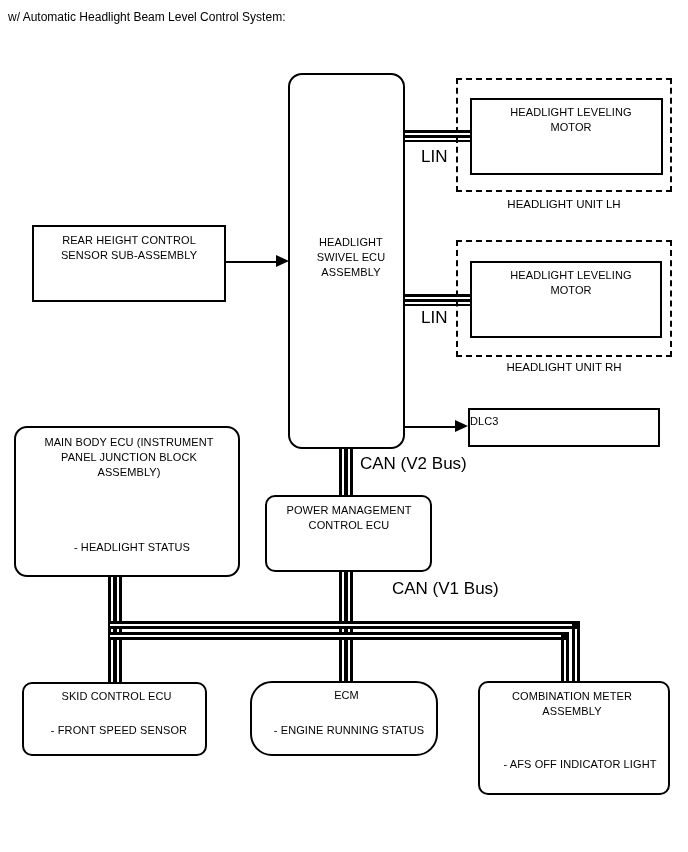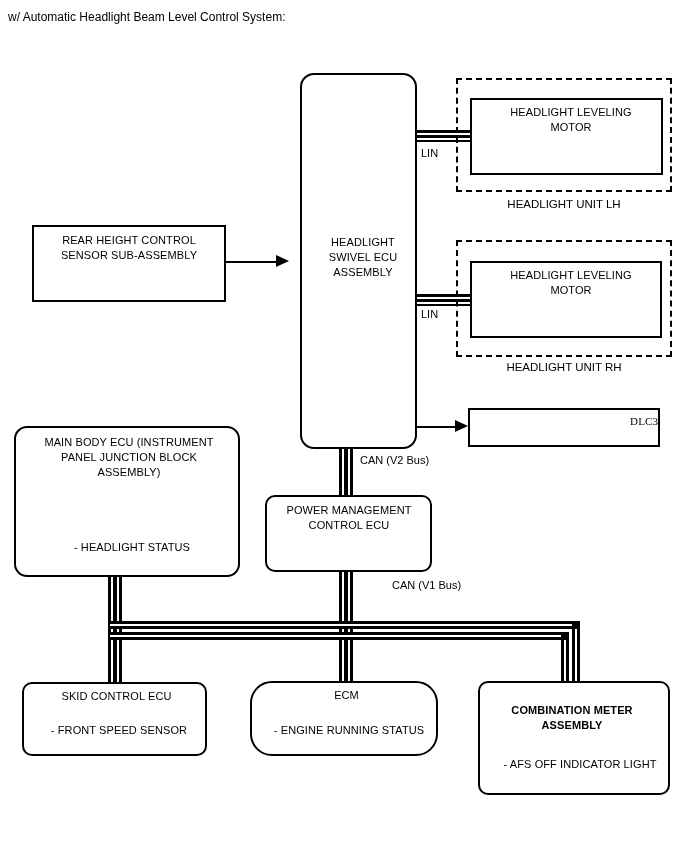--- a/index.html
+++ b/index.html
@@ -6,21 +6,21 @@
   #canvas {
     position:relative; width:688px; height:852px; background:#ffffff;
     font-family:"Liberation Sans", sans-serif; color:#000; overflow:hidden;
   }
   .abs { position:absolute; box-sizing:border-box; }
   .txt { font-size:11px; line-height:1.36; letter-spacing:0.1px;text-align:center; }
   .box  { border:2px solid #000; background:#fff; }
   .rbox { border:2px solid #000; background:#fff; border-radius:11px; }
   .dash { border:2px dashed #000; background:transparent; }
   .caption { font-size:11.5px; text-align:center; }
-  .buslabel { font-size:11px; white-space:nowrap; }
+  .buslabel { font-size:17px; white-space:nowrap; }
   
   .bus-h {
     height:12px;
     background:linear-gradient(to bottom,
       #000 0 2.5px, #fff 2.5px 4.5px, #000 4.5px 7.5px, #fff 7.5px 9.5px, #000 9.5px 12px);
   }
   .bus-v {
     width:14px;
     background:linear-gradient(to right,
       #000 0 3px, #fff 3px 5px, #000 5px 9px, #fff 9px 11px, #000 11px 14px);
@@ -57,21 +57,21 @@
   <div class="abs trunk-v" style="left:572px; top:621px; height:60px;"></div>
   <div class="abs trunk-v" style="left:561px; top:632px; height:49px;"></div>
   <div class="abs corner" style="left:572px; top:621px; width:8px; height:8px;"></div>
   <div class="abs corner" style="left:561px; top:632px; width:8px; height:8px;"></div>
 
   <div class="abs aline" style="left:226px; top:261px; width:52px;"></div>
   <div class="abs ahead" style="left:276px; top:255px;"></div>
   <div class="abs aline" style="left:404px; top:426px; width:52px;"></div>
   <div class="abs ahead" style="left:455px; top:420px;"></div>
 
-  <div class="abs rbox" style="left:288px; top:73px; width:117px; height:376px; border-radius:14px;margin-left:12px;">
+  <div class="abs rbox" style="left:288px; top:73px; width:117px; height:376px; border-radius:14px;">
     <div class="abs txt" style="left:17px; top:160px; width:88px;">HEADLIGHT SWIVEL ECU ASSEMBLY</div>
   </div>
 
   <div class="abs box" style="left:32px; top:225px; width:194px; height:77px;">
     <div class="abs txt" style="left:10px; top:6px; width:170px;">REAR HEIGHT CONTROL SENSOR SUB-ASSEMBLY</div>
   </div>
 
   <div class="abs dash" style="left:456px; top:78px; width:216px; height:114px;"></div>
   <div class="abs box" style="left:470px; top:98px; width:193px; height:77px;">
     <div class="abs txt" style="left:24px; top:5px; width:150px;">HEADLIGHT LEVELING MOTOR</div>
@@ -80,21 +80,21 @@
   <div class="abs buslabel" style="left:421px; top:147px;">LIN</div>
 
   <div class="abs dash" style="left:456px; top:240px; width:216px; height:117px;"></div>
   <div class="abs box" style="left:470px; top:261px; width:192px; height:77px;">
     <div class="abs txt" style="left:24px; top:5px; width:150px;">HEADLIGHT LEVELING MOTOR</div>
   </div>
   <div class="abs caption" style="left:456px; top:361px; width:216px;">HEADLIGHT UNIT RH</div>
   <div class="abs buslabel" style="left:421px; top:308px;">LIN</div>
 
   <div class="abs box" style="left:468px; top:408px; width:192px; height:39px;">
-    <div class="abs txt" style="left:0; top:4px; width:100%; text-align:right;font-family:Liberation Serif, serif;">DLC3</div>
+    <div class="abs txt" style="left:0; top:4px; width:100%; text-align:left;">DLC3</div>
   </div>
 
   <div class="abs buslabel" style="left:360px; top:454px;">CAN (V2 Bus)</div>
 
   <div class="abs rbox" style="left:265px; top:495px; width:167px; height:77px; border-radius:10px;">
     <div class="abs txt" style="left:12px; top:6px; width:140px;">POWER MANAGEMENT CONTROL ECU</div>
   </div>
 
   <div class="abs buslabel" style="left:348px; top:579px;margin-left:44px;">CAN (V1 Bus)</div>
 
@@ -107,17 +107,17 @@
     <div class="abs txt" style="left:10px; top:5px; width:165px;">SKID CONTROL ECU</div>
     <div class="abs txt signal" style="left:10px; top:39px; width:170px;">- FRONT SPEED SENSOR</div>
   </div>
 
   <div class="abs rbox" style="left:250px; top:681px; width:188px; height:75px; border-radius:22px;">
     <div class="abs txt" style="left:12px; top:5px; width:165px;">ECM</div>
     <div class="abs txt signal" style="left:12px; top:40px; width:170px;">- ENGINE RUNNING STATUS</div>
   </div>
 
   <div class="abs rbox" style="left:478px; top:681px; width:192px; height:114px; border-radius:10px;">
-    <div class="abs txt" style="left:12px; top:20px; width:160px;font-weight:bold;">COMBINATION METER ASSEMBLY</div>
+    <div class="abs txt" style="left:12px; top:6px; width:160px;">COMBINATION METER ASSEMBLY</div>
     <div class="abs txt signal" style="left:12px; top:74px; width:176px;">- AFS OFF INDICATOR LIGHT</div>
   </div>
 
 </div>
 
 </body></html>

